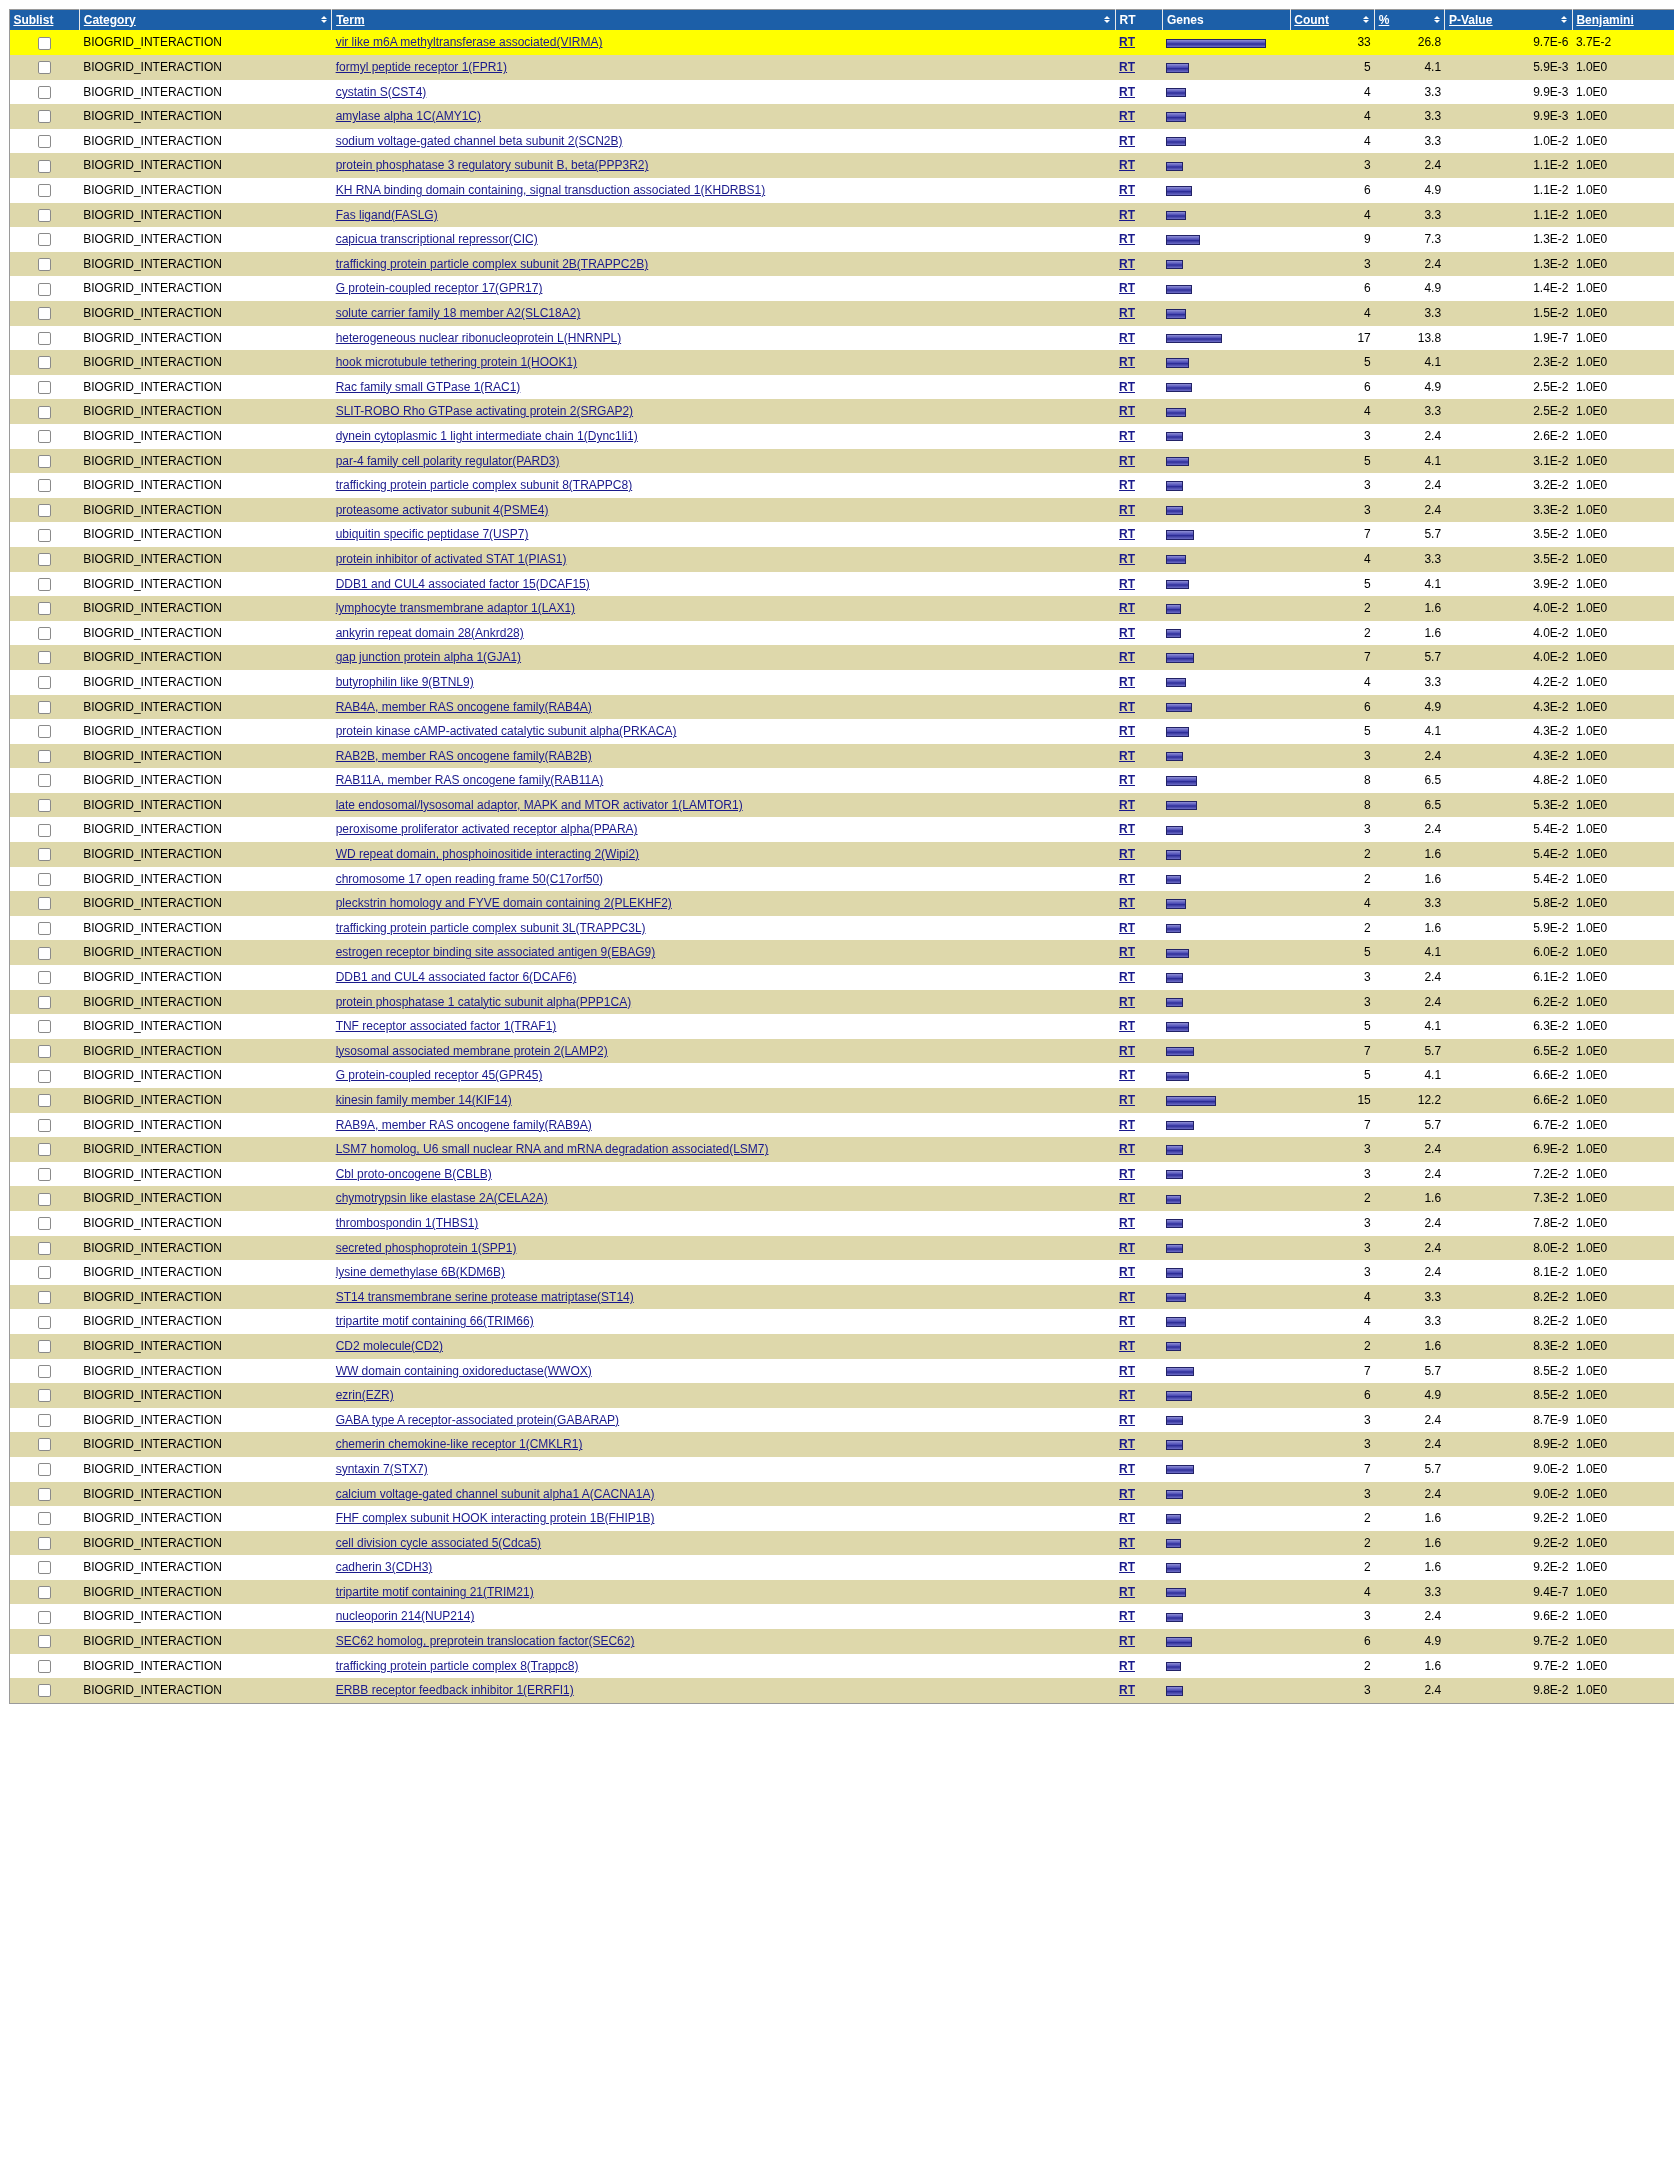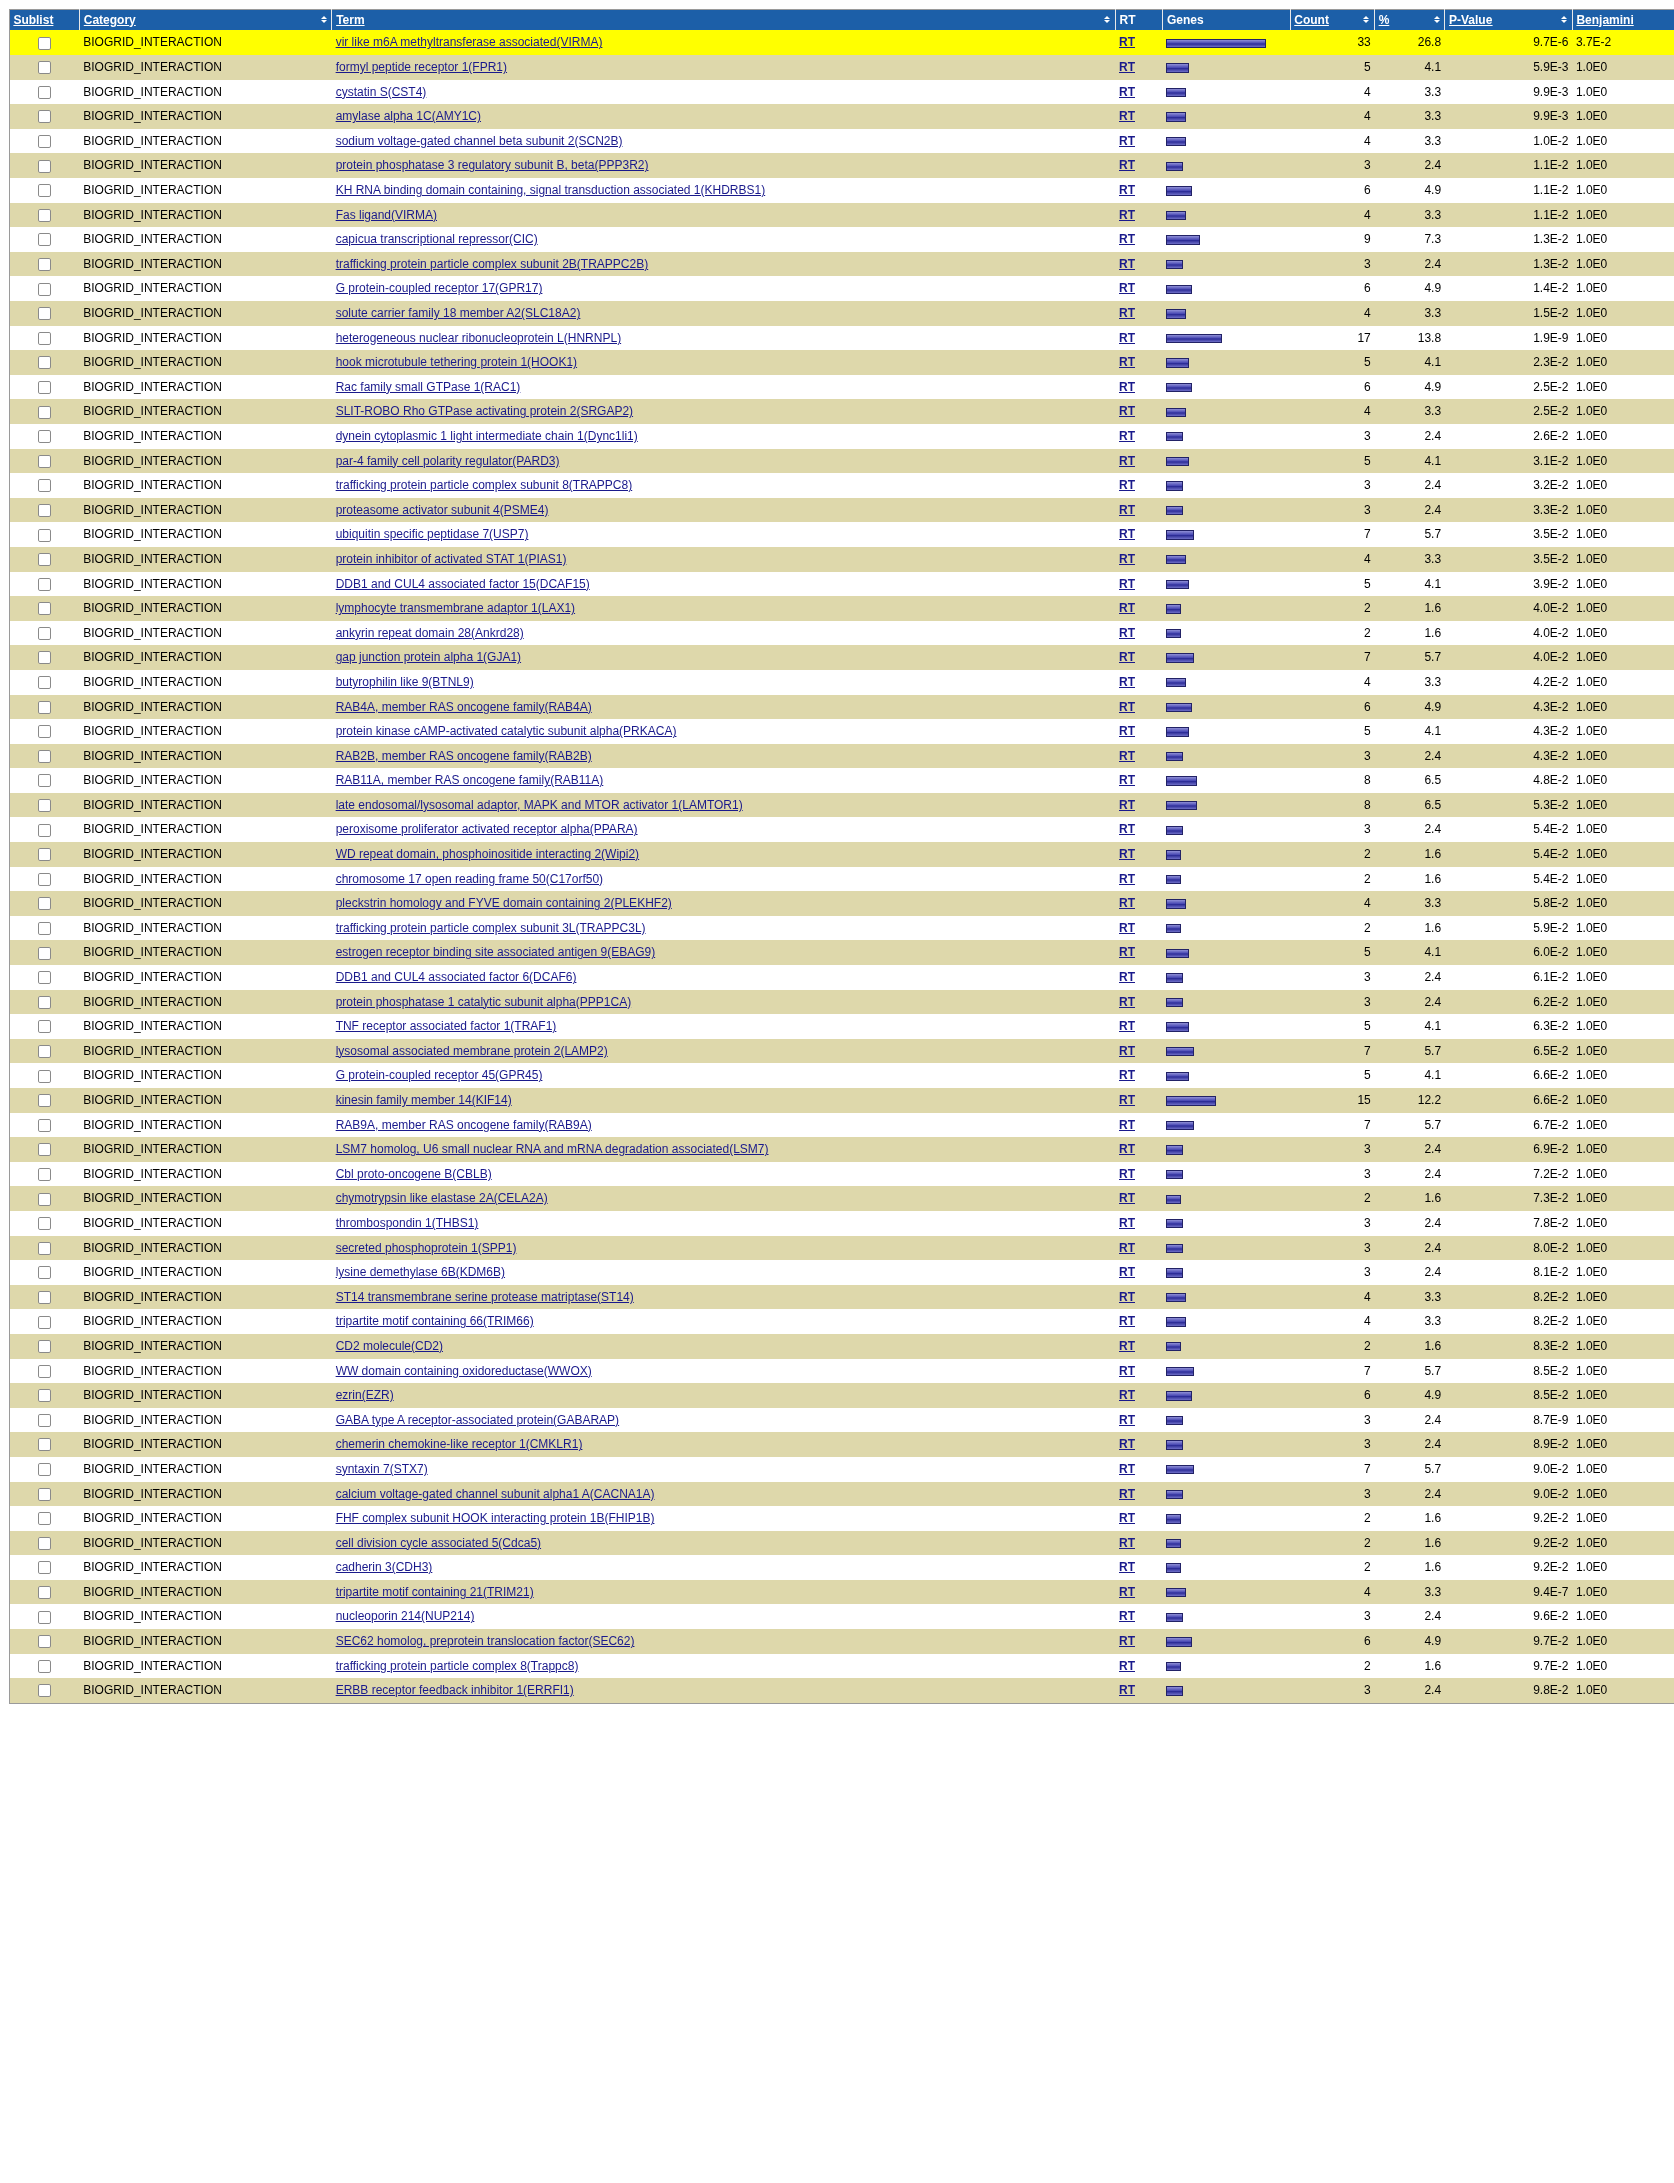--- a/index.html
+++ b/index.html
@@ -267,21 +267,21 @@
           <td class="c-rt"><a href="#">RT</a></td>
           <td class="c-genes"><span class="genes-bar" style="width: 26px;"></span></td>
           <td class="c-count">6</td>
           <td class="c-pct">4.9</td>
           <td class="c-pvalue">1.1E-2</td>
           <td class="c-benjamini">1.0E0</td>
         </tr>
         <tr class="row-even">
           <td class="c-sublist"><input type="checkbox" class="sublist-check" style=""></td>
           <td class="c-category">BIOGRID_INTERACTION</td>
-          <td class="c-term"><a href="#">Fas ligand(VIRMA)</a></td>
+          <td class="c-term"><a href="#">Fas ligand(FASLG)</a></td>
           <td class="c-rt"><a href="#">RT</a></td>
           <td class="c-genes"><span class="genes-bar" style="width: 20px;"></span></td>
           <td class="c-count">4</td>
           <td class="c-pct">3.3</td>
           <td class="c-pvalue">1.1E-2</td>
           <td class="c-benjamini">1.0E0</td>
         </tr>
         <tr class="row-odd">
           <td class="c-sublist"><input type="checkbox" class="sublist-check" style=""></td>
           <td class="c-category">BIOGRID_INTERACTION</td>
@@ -327,21 +327,21 @@
           <td class="c-benjamini">1.0E0</td>
         </tr>
         <tr class="row-odd">
           <td class="c-sublist"><input type="checkbox" class="sublist-check" style=""></td>
           <td class="c-category">BIOGRID_INTERACTION</td>
           <td class="c-term"><a href="#">heterogeneous nuclear ribonucleoprotein L(HNRNPL)</a></td>
           <td class="c-rt"><a href="#">RT</a></td>
           <td class="c-genes"><span class="genes-bar" style="width: 56px;"></span></td>
           <td class="c-count">17</td>
           <td class="c-pct">13.8</td>
-          <td class="c-pvalue">1.9E-9</td>
+          <td class="c-pvalue">1.9E-7</td>
           <td class="c-benjamini">1.0E0</td>
         </tr>
         <tr class="row-even">
           <td class="c-sublist"><input type="checkbox" class="sublist-check" style=""></td>
           <td class="c-category">BIOGRID_INTERACTION</td>
           <td class="c-term"><a href="#">hook microtubule tethering protein 1(HOOK1)</a></td>
           <td class="c-rt"><a href="#">RT</a></td>
           <td class="c-genes"><span class="genes-bar" style="width: 22.5px;"></span></td>
           <td class="c-count">5</td>
           <td class="c-pct">4.1</td>

